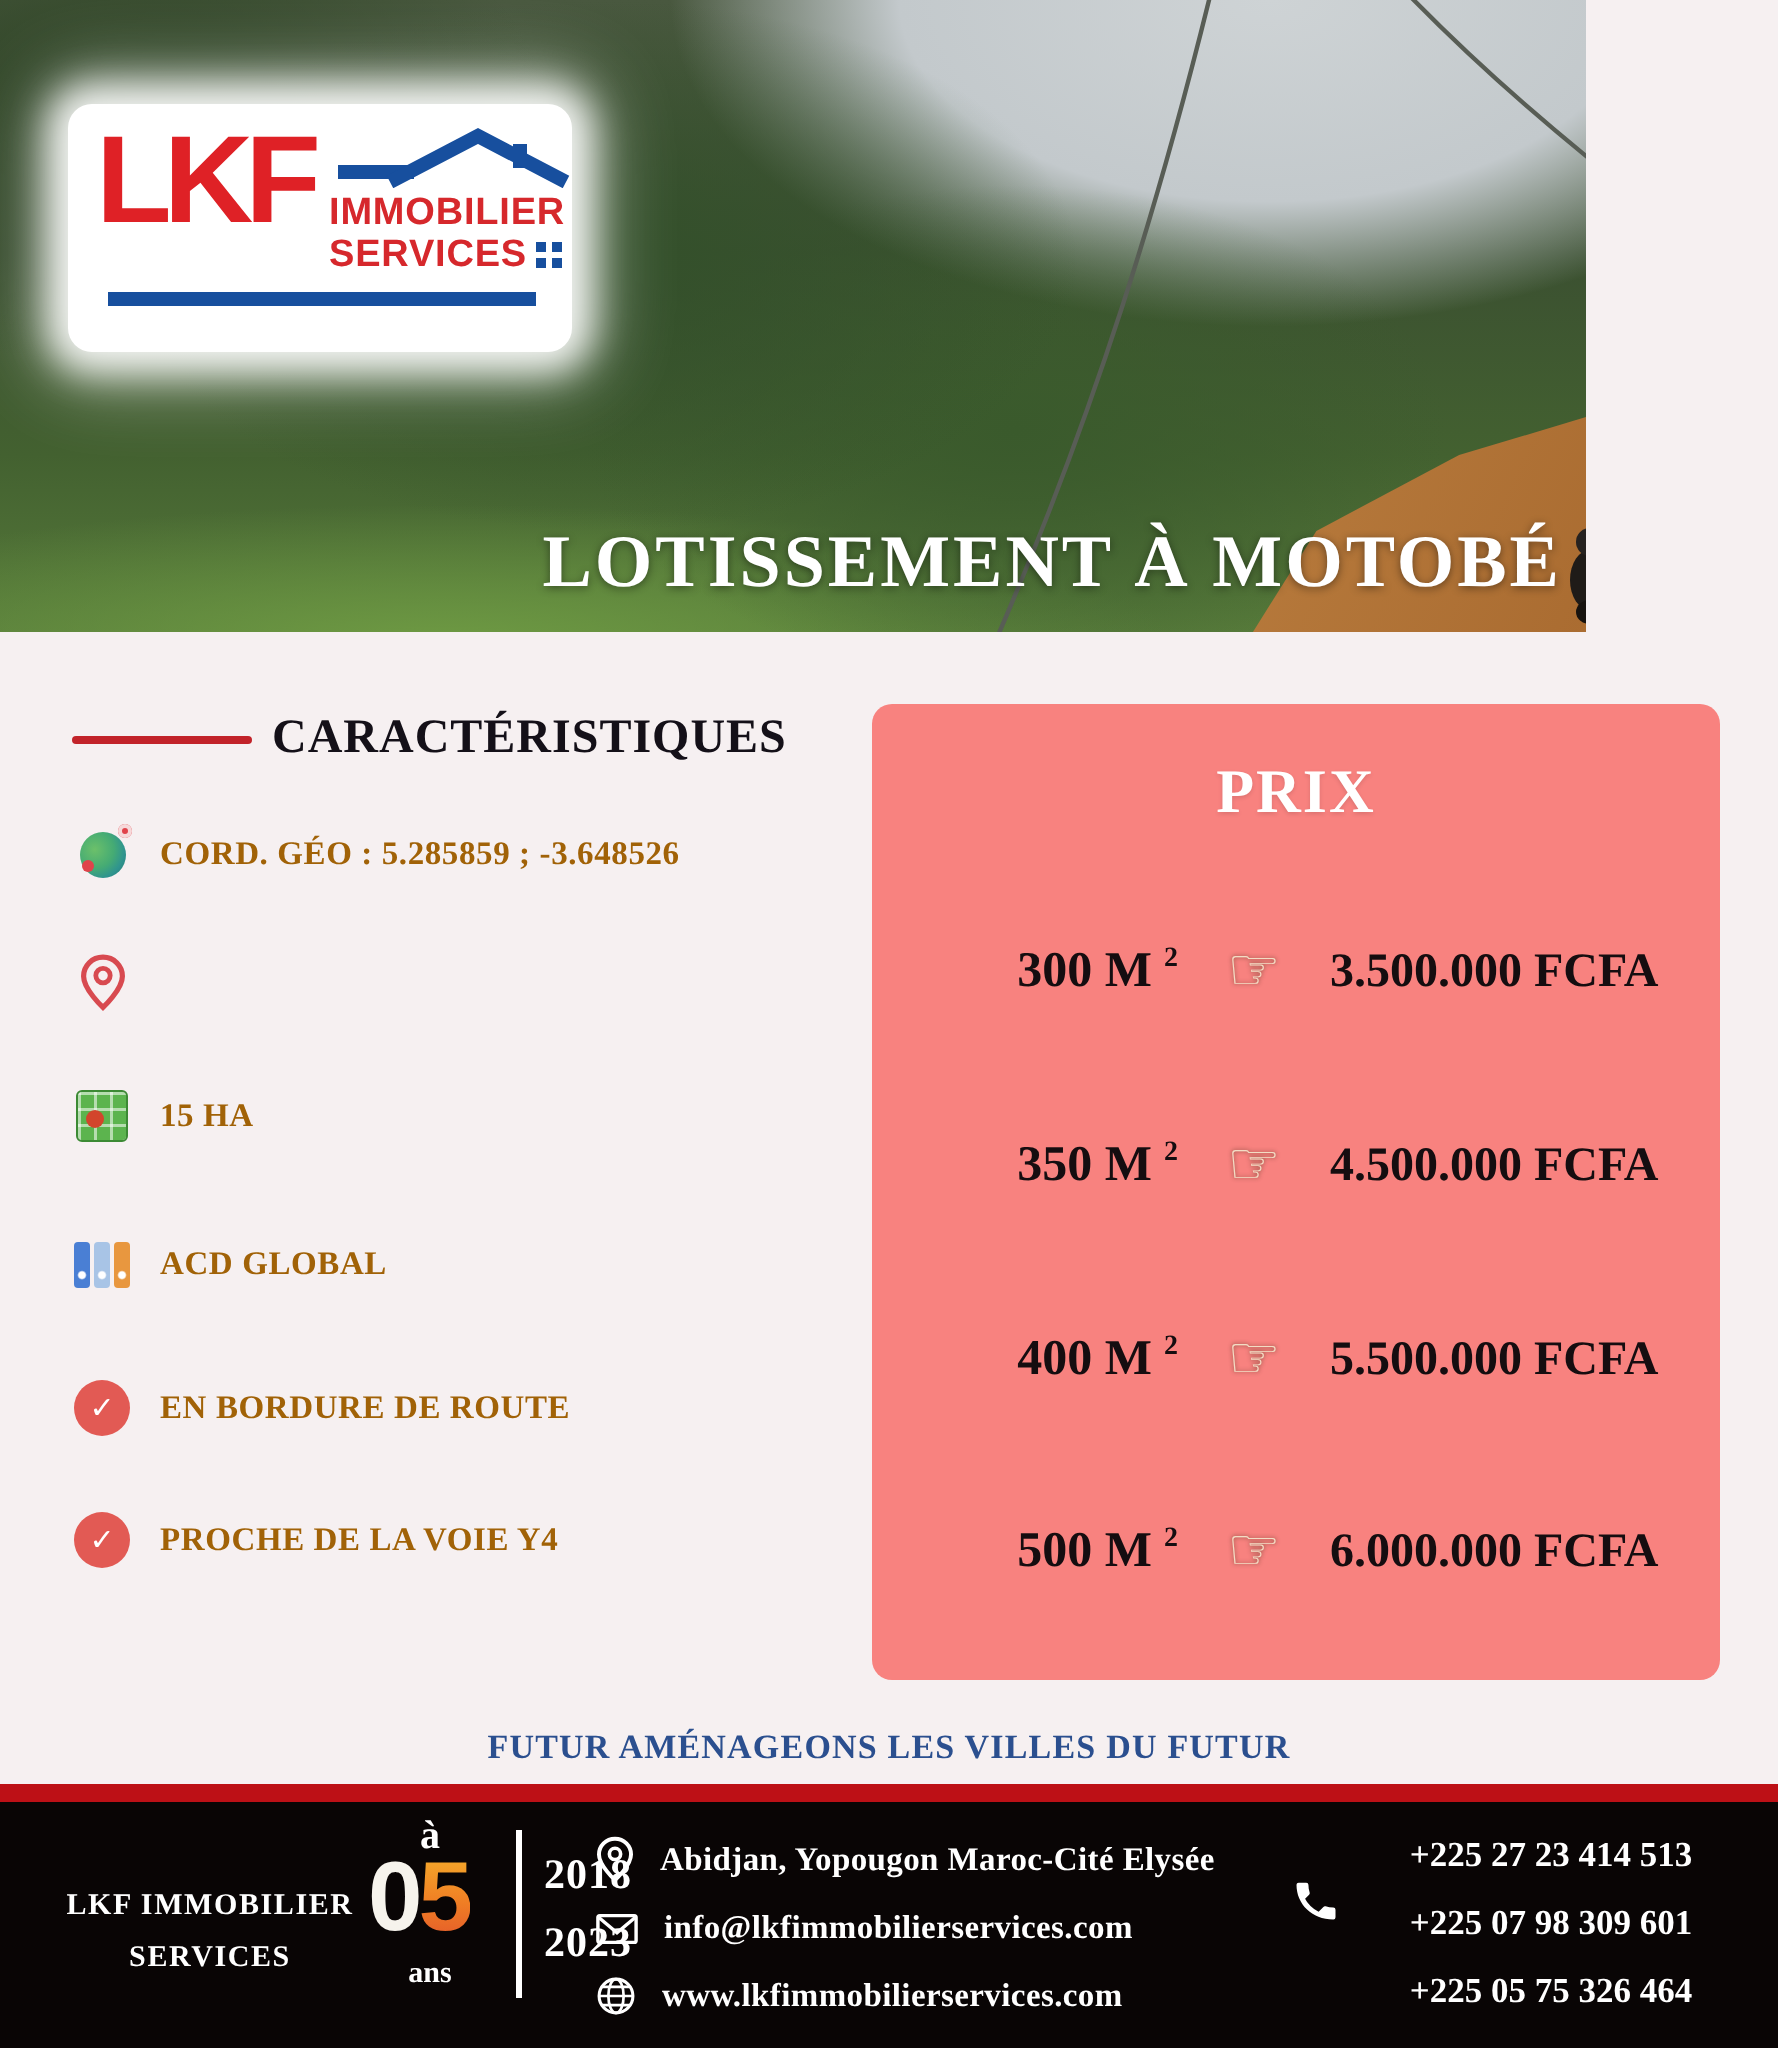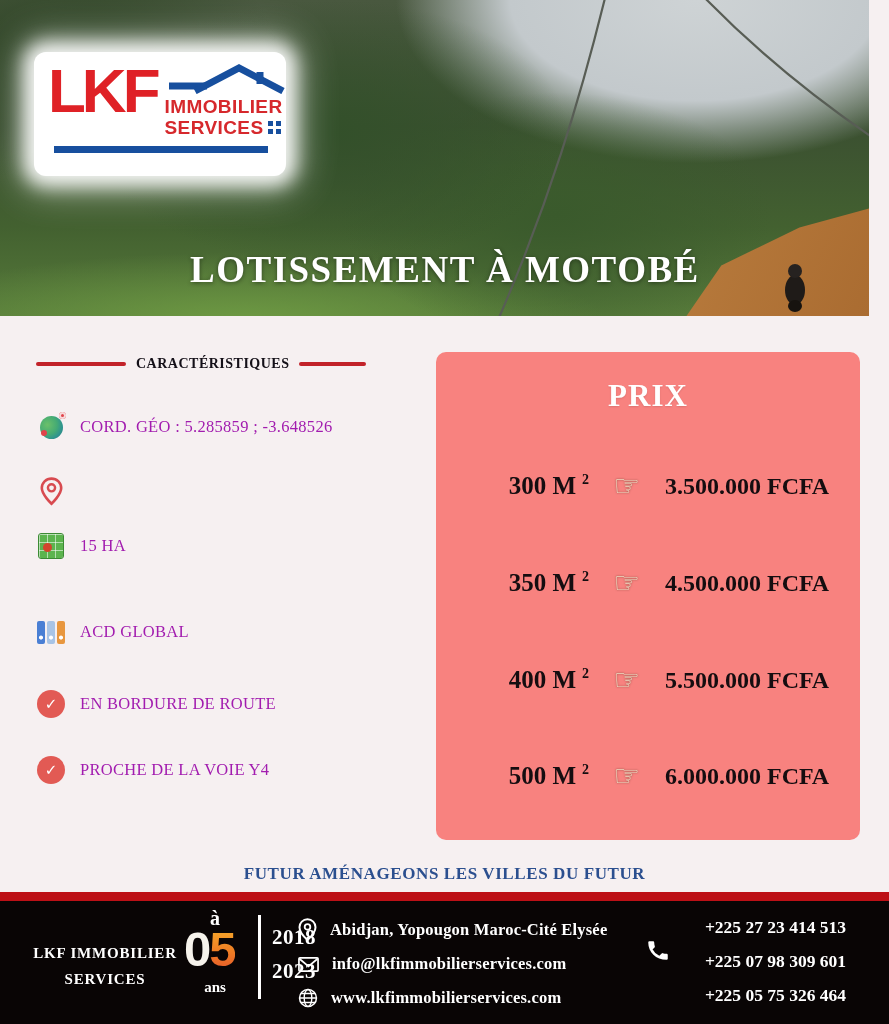--- a/index.html
+++ b/index.html
@@ -5,21 +5,21 @@
   * { box-sizing: border-box; }
   html,body { margin:0; padding:0; background:#e8e8e8; }
   .flyer {
     position:relative; width:889px; height:1024px; overflow:hidden;
     background:#f6f0f1;
     font-family:"Liberation Serif", serif;
   }
 
   
   .photo {
-    position:absolute; left:0; top:0; width:869px; height:316px; overflow:hidden;
+    position:absolute; left:0; top:0; width:793px; height:316px; overflow:hidden;
     background:
       radial-gradient(ellipse 300px 180px at 8% 18%, #2c4323 0%, rgba(44,67,35,0) 70%),
       radial-gradient(ellipse 340px 190px at 38% 42%, #33502a 0%, rgba(51,80,42,0) 70%),
       radial-gradient(ellipse 300px 170px at 64% 68%, #3a5a2c 0%, rgba(58,90,44,0) 72%),
       radial-gradient(ellipse 440px 240px at 80% 0%, #ced3d5 0%, #c3c9cc 42%, rgba(195,201,204,0) 68%),
       radial-gradient(ellipse 520px 100px at 28% 102%, #6e9a43 0%, rgba(110,154,67,0) 70%),
       linear-gradient(180deg, #49583f 0%, #3b5031 40%, #436130 72%, #567a3a 100%);
   }
   .road {
     position:absolute; inset:0;
@@ -53,41 +53,41 @@
     width:13px; height:13px; display:inline-block;
     background:
       linear-gradient(#174f9e,#174f9e) 0 0/5px 5px no-repeat,
       linear-gradient(#174f9e,#174f9e) 8px 0/5px 5px no-repeat,
       linear-gradient(#174f9e,#174f9e) 0 8px/5px 5px no-repeat,
       linear-gradient(#174f9e,#174f9e) 8px 8px/5px 5px no-repeat;
   }
   .logo-bar { margin:7px auto 0; width:214px; height:7px; background:#174f9e; }
 
   .hero-title {
-    position:absolute; left:190px; right:0; top:248px; margin:0;
-    text-align:left; color:#ffffff;
+    position:absolute; left:190px; right:0; top:248px; margin:12px;
+    text-align:right; color:#ffffff;
     font-size:37px; font-weight:700; letter-spacing:1.5px;
     text-shadow:0 1px 4px rgba(0,0,0,.45);
   }
 
   
   .chars-header {
     position:absolute; left:36px; top:356px; width:330px;
     display:flex; align-items:center; gap:10px;
   }
   .rline { height:4px; background:#c2232a; border-radius:2px; }
   .rline.l { flex:0 0 90px; }
   .rline.r { flex:1; }
-  .chars-title { font-size:14px; font-weight:700; letter-spacing:.5px; color:#141018; white-space:nowrap;text-align:right; }
+  .chars-title { font-size:24px; font-weight:700; letter-spacing:.5px; color:#141018; white-space:nowrap;text-align:right; }
 
   .char-item {
     position:absolute; left:36px; width:400px; height:34px;
     display:flex; align-items:center; gap:14px;
   }
-  .char-item .txt { font-size:16.5px; font-weight:400; letter-spacing:.3px; color:#a21caf; white-space:nowrap; }
+  .char-item .txt { font-size:16.5px; font-weight:700; letter-spacing:.3px; color:#a16207; white-space:nowrap; }
   .icon-cell { width:30px; display:flex; justify-content:center; align-items:center; }
 
   .globe-earth {
     position:relative; width:23px; height:23px; border-radius:50%;
     background:radial-gradient(circle at 32% 38%, #6cc06a 0%, #45ab74 45%, #2f948f 70%, #25756a 100%);
   }
   .globe-earth::before {
     content:""; position:absolute; width:7px; height:7px; border-radius:50%;
     right:-3px; top:-4px; background:#e0434b; box-shadow:inset 0 0 0 2px #f6d9da;
   }
@@ -234,21 +234,21 @@
 
   <div class="char-item" style="top:474px">
     <span class="icon-cell">
       <svg width="23" height="29" viewBox="0 0 23 29">
         <path d="M11.5 1.6 C 6 1.6 1.8 5.9 1.8 11.1 c0 6.6 9.7 15.6 9.7 15.6 s9.7-9 9.7-15.6 C 21.2 5.9 17 1.6 11.5 1.6 z" fill="none" stroke="#d84a50" stroke-width="2.6"></path>
         <circle cx="11.5" cy="10.8" r="3.6" fill="none" stroke="#d84a50" stroke-width="2.4"></circle>
       </svg>
     </span>
   </div>
 
-  <div class="char-item" style="top:529px">
+  <div class="char-item" style="top:541px">
     <span class="icon-cell">
         <span class="parcel"></span>
       </span>
     <span class="txt">15 HA</span>
   </div>
 
   <div class="char-item" style="top:615px">
     <span class="icon-cell">
       <span class="binders">
           <span class="b1"></span>

